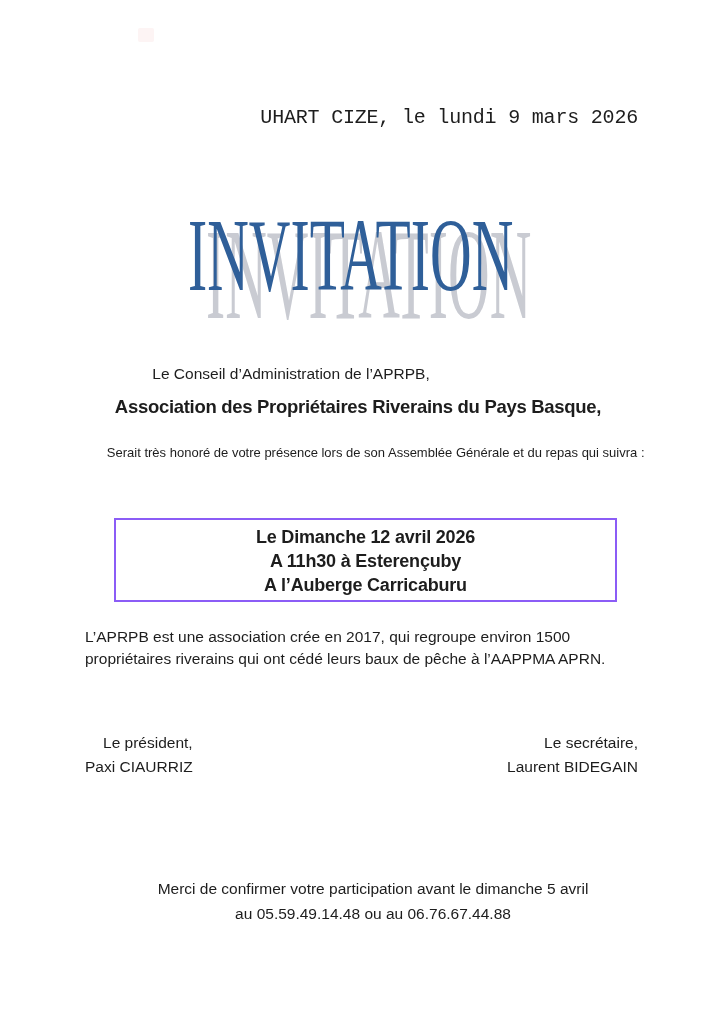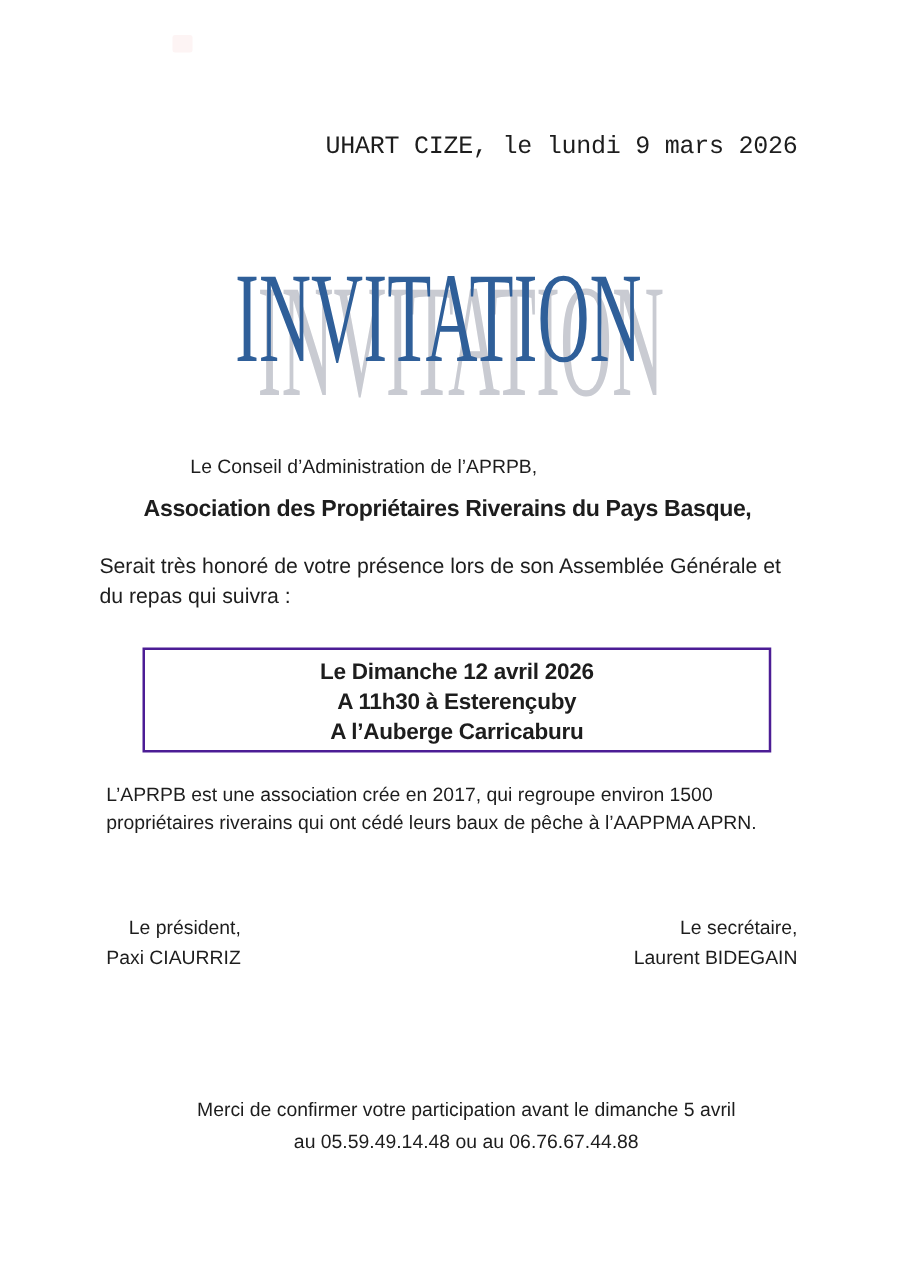--- a/index.html
+++ b/index.html
@@ -88,33 +88,33 @@
     font-size: 18.5px;
     font-weight: bold;
     letter-spacing: -0.3px;
   }
   .honor-line {
     position: absolute;
     top: 441px;
     left: 50%;
     transform: translateX(-50%);
     width: 565px;
-    text-align: left;
-    font-size: 17px;
+    text-align: right;
+    font-size: 13px;
     line-height: 24px;
   }
 
   .event-box {
     position: absolute;
     top: 518px;
     left: 114px;
     width: 503px;
     height: 84px;
     box-sizing: border-box;
-    border: 2px solid #4c1d95;
+    border: 2px solid #8b5cf6;
     text-align: center;
     padding-top: 5px;
   }
   .event-box .event-line {
     font-size: 18px;
     font-weight: bold;
     line-height: 24px;
     letter-spacing: -0.2px;
   }
 

